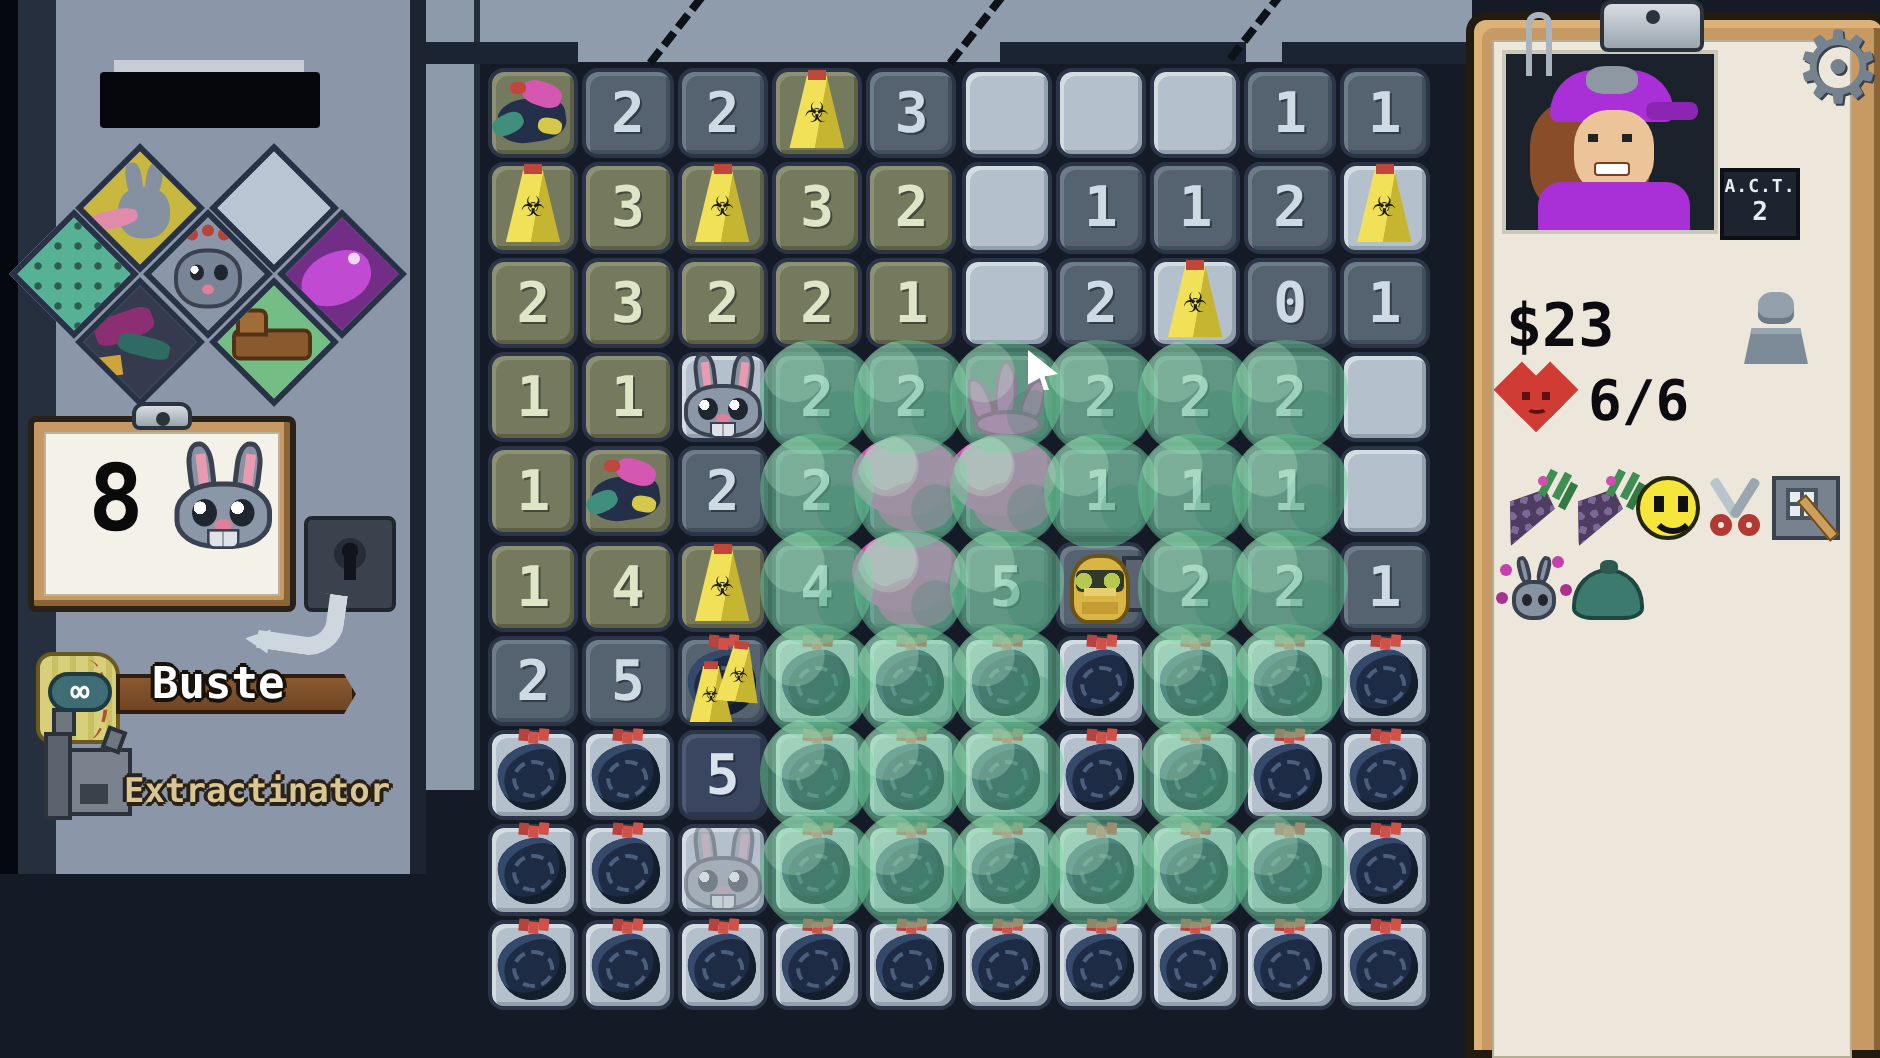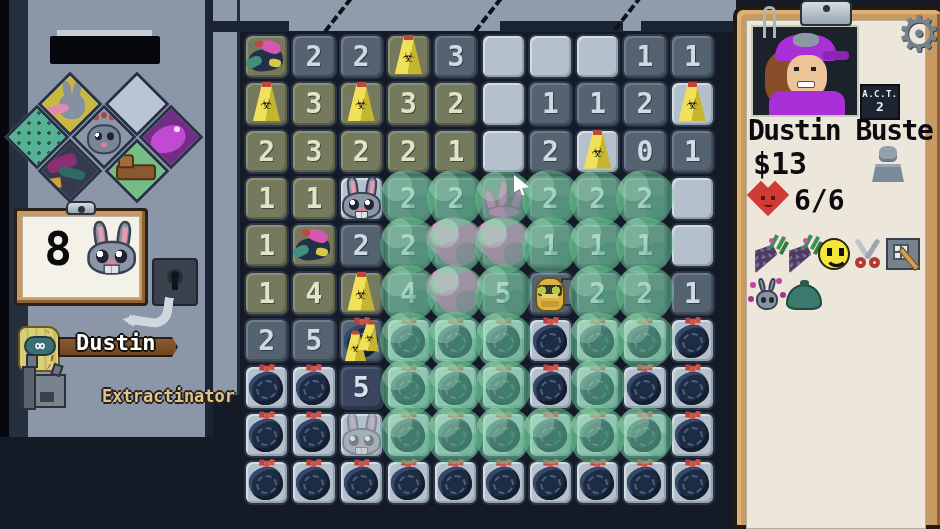--- a/index.html
+++ b/index.html
@@ -124,21 +124,21 @@
   .broomstick{position:absolute;left:58px;top:337px;width:120px;height:20px;
     background:linear-gradient(#8a5a30,#6e4522);border:2px solid #2e1d10;
     clip-path:polygon(0 0,95% 0,100% 50%,95% 100%,0 100%);}
   .sweep-label{position:absolute;left:76px;top:330px;font-size:22px;font-weight:bold;color:#fff;
     text-shadow:-2px 0 0 #17120c,2px 0 0 #17120c,0 -2px 0 #17120c,0 2px 0 #17120c,
                 -1px -1px 0 #17120c,1px 1px 0 #17120c,-1px 1px 0 #17120c,1px -1px 0 #17120c;z-index:2;}
   .machine{position:absolute;left:22px;top:362px;width:46px;height:54px;}
   .machine i{position:absolute;background:#6d7681;border:2px solid #2c3239;}
   .extr-label{position:absolute;left:62px;top:386px;font-size:17px;font-weight:bold;color:#d9c693;
     text-shadow:-2px 0 0 #2a2118,2px 0 0 #2a2118,0 -2px 0 #2a2118,0 2px 0 #2a2118,
-                1px 1px 0 #2a2118,-1px -1px 0 #2a2118;margin-left:40px;}
+                1px 1px 0 #2a2118,-1px -1px 0 #2a2118;}
 
   
   #cboard{position:absolute;left:733px;top:6px;width:212px;height:523px;background:#c69a62;
     border:4px solid #231a10;border-radius:10px 10px 0 0;z-index:4;
     box-shadow:inset 4px 4px 0 #dcb277,inset -4px 0 0 #8a6437;}
   #cpaper{position:absolute;left:746px;top:20px;width:180px;height:509px;background:#ece7da;
     border:1px solid #b6ad97;z-index:4;}
   .photo{position:absolute;left:751px;top:25px;width:108px;height:92px;background:#1c222b;
     border:2px solid #c9c9ba;z-index:5;overflow:hidden;}
   .photo .hair{position:absolute;left:12px;top:22px;width:60px;height:60px;background:#8a4d2a;border-radius:40%;}
@@ -789,21 +789,21 @@
           </b>
         </span>
       </div>
     <div class="switch"></div>
     <div class="hook"></div>
 
     <div>
       <i class="broomhead"></i>
       <b class="infbadge">∞</b>
       <i class="broomstick"></i>
-      <b class="sweep-label px">Dustin</b>
+      <b class="sweep-label px">Buste</b>
     </div>
 
     <div>
       <div class="machine">
         <i style="left:4px;top:-8px;width:12px;height:14px;"></i>
         <i style="left:0;top:4px;width:14px;height:44px;background:#5a636e;"></i>
         <i style="left:12px;top:12px;width:32px;height:34px;background:#79828d;"></i>
         <i style="left:18px;top:30px;width:14px;height:10px;background:#39414b;border:none;"></i>
         <i style="left:30px;top:2px;width:10px;height:12px;transform:rotate(20deg);"></i>
       </div>
@@ -825,22 +825,21 @@
       <i class="eyeR"></i>
       <i class="mouth"></i>
       <i class="shirt"></i>
   </div>
   <i class="pclip"></i>
   <div class="gear">⚙</div>
   <div class="act">
     <b class="l1 px">A.C.T.</b>
     <b class="l2 px">2</b>
   </div>
-  <div class="char-name px">Dustin Buste</div>
-  <div class="money px">$13</div>
+  <div class="money px">$23</div>
   <div class="statue">
       <i class="fist"></i>
       <i class="base"></i>
     </div>
   <div class="heart">
       <i class="hh"></i>
       <i class="hf"></i>
       <i class="hs"></i>
     </div>
   <div class="hp px">6/6</div>

